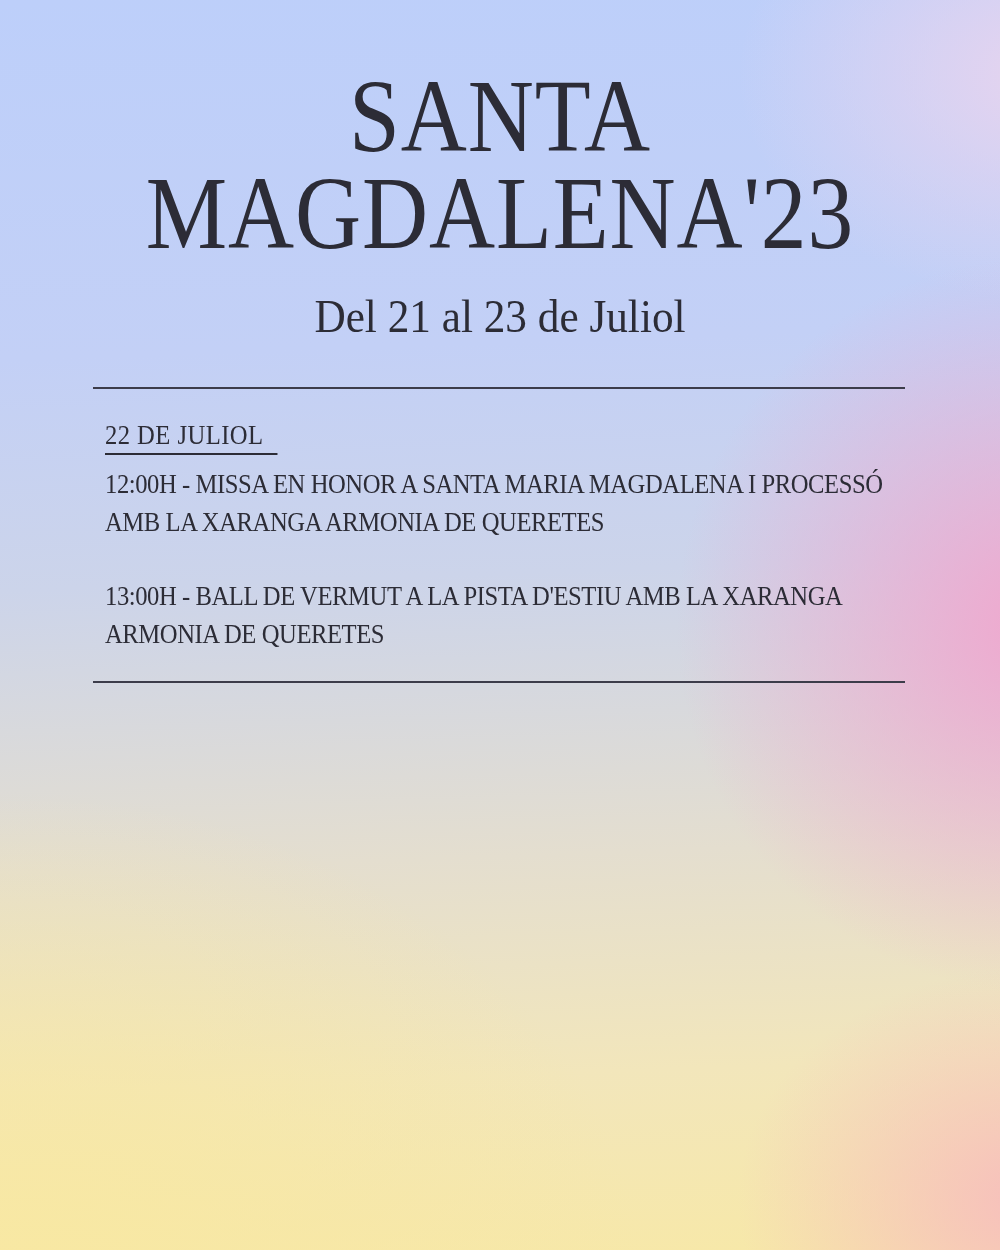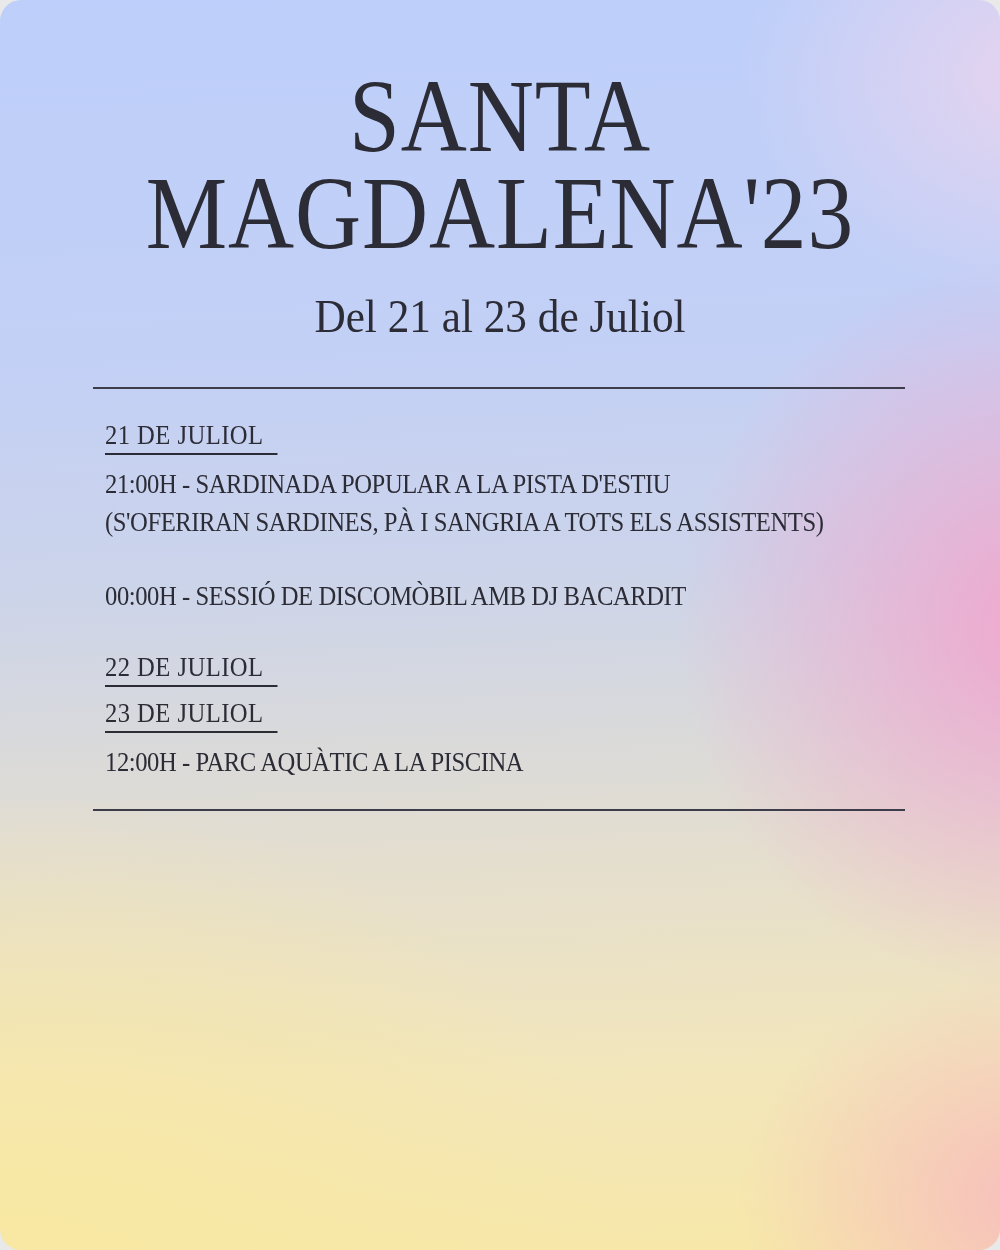--- a/index.html
+++ b/index.html
@@ -20,21 +20,20 @@
     width: 1000px;
     height: 1250px;
     margin: 0 auto;
     overflow: hidden;
     background:
       radial-gradient(ellipse 52% 42% at 104% 50%, var(--bg-right-pink) 0%, rgba(240,167,206,0) 70%),
       radial-gradient(ellipse 42% 26% at 104% 96%, var(--bg-bottom-right) 0%, rgba(247,189,189,0) 72%),
       radial-gradient(ellipse 46% 26% at 106% 6%, var(--bg-top-right) 0%, rgba(233,212,238,0) 70%),
       radial-gradient(ellipse 80% 52% at 2% 104%, var(--bg-bottom-left) 0%, rgba(248,232,162,0) 78%),
       linear-gradient(178deg, var(--bg-top-left) 0%, #c3d0f6 28%, #ccd4ea 46%, #e4decf 68%, #f2e6bb 85%, #f7e8a8 100%);
-    border-radius: 21px;
   }
 
   .title-block { text-align: center; padding-top: 68px; }
 
   .title {
     font-weight: normal;
     font-size: 104px;
     line-height: 0.93;
     letter-spacing: 1px;
     transform: scaleX(0.88);
@@ -96,27 +95,24 @@
     <h1 class="title">
       <span class="t-line">SANTA</span>
       <span class="t-line">MAGDALENA'23</span>
     </h1>
     <div class="subtitle">Del 21 al 23 de Juliol</div>
   </header>
 
   <div class="rule rule-top"></div>
 
   <main class="schedule">
-      <section class="day-section"><h2 class="day-heading">21 DE JULIOL</h2><div class="event">
-          <div class="event-line">21:00H - SARDINADA POPULAR A LA PISTA D'ESTIU</div>
-          <div class="event-line">(S'OFERIRAN SARDINES, PÀ I SANGRIA A TOTS ELS ASSISTENTS)</div>
+      <section class="day-section"><h2 class="day-heading">22 DE JULIOL</h2><div class="event">
+          <div class="event-line">12:00H - MISSA EN HONOR A SANTA MARIA MAGDALENA I PROCESSÓ</div>
+          <div class="event-line">AMB LA XARANGA ARMONIA DE QUERETES</div>
         </div><div class="event">
-          <div class="event-line">00:00H - SESSIÓ DE DISCOMÒBIL AMB DJ BACARDIT</div>
-        </div></section>
-      <section class="day-section"><h2 class="day-heading">22 DE JULIOL</h2></section>
-      <section class="day-section"><h2 class="day-heading">23 DE JULIOL</h2><div class="event">
-          <div class="event-line">12:00H - PARC AQUÀTIC A LA PISCINA</div>
+          <div class="event-line">13:00H - BALL DE VERMUT A LA PISTA D'ESTIU AMB LA XARANGA</div>
+          <div class="event-line">ARMONIA DE QUERETES</div>
         </div></section>
     </main>
 
   <div class="rule rule-bottom"></div>
 
 </div>
 
 </body></html>

